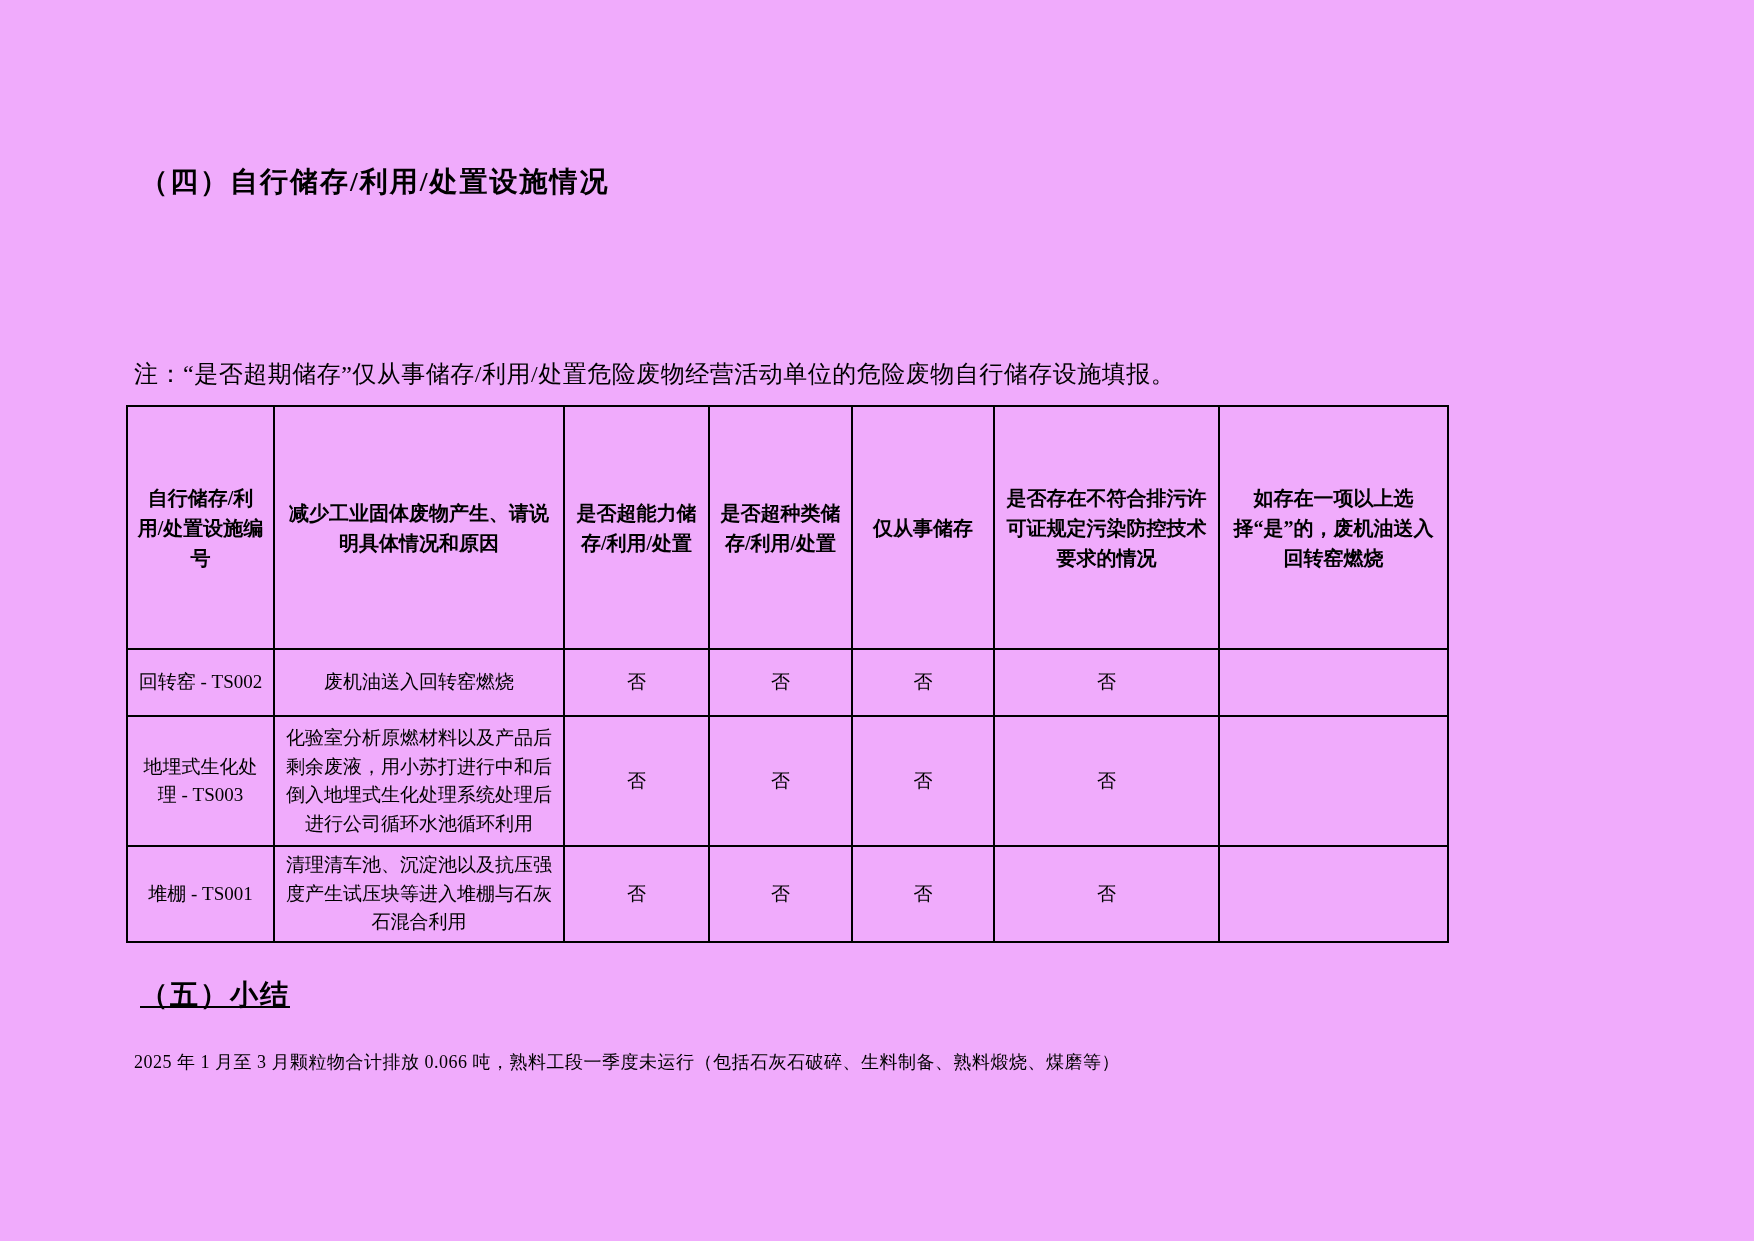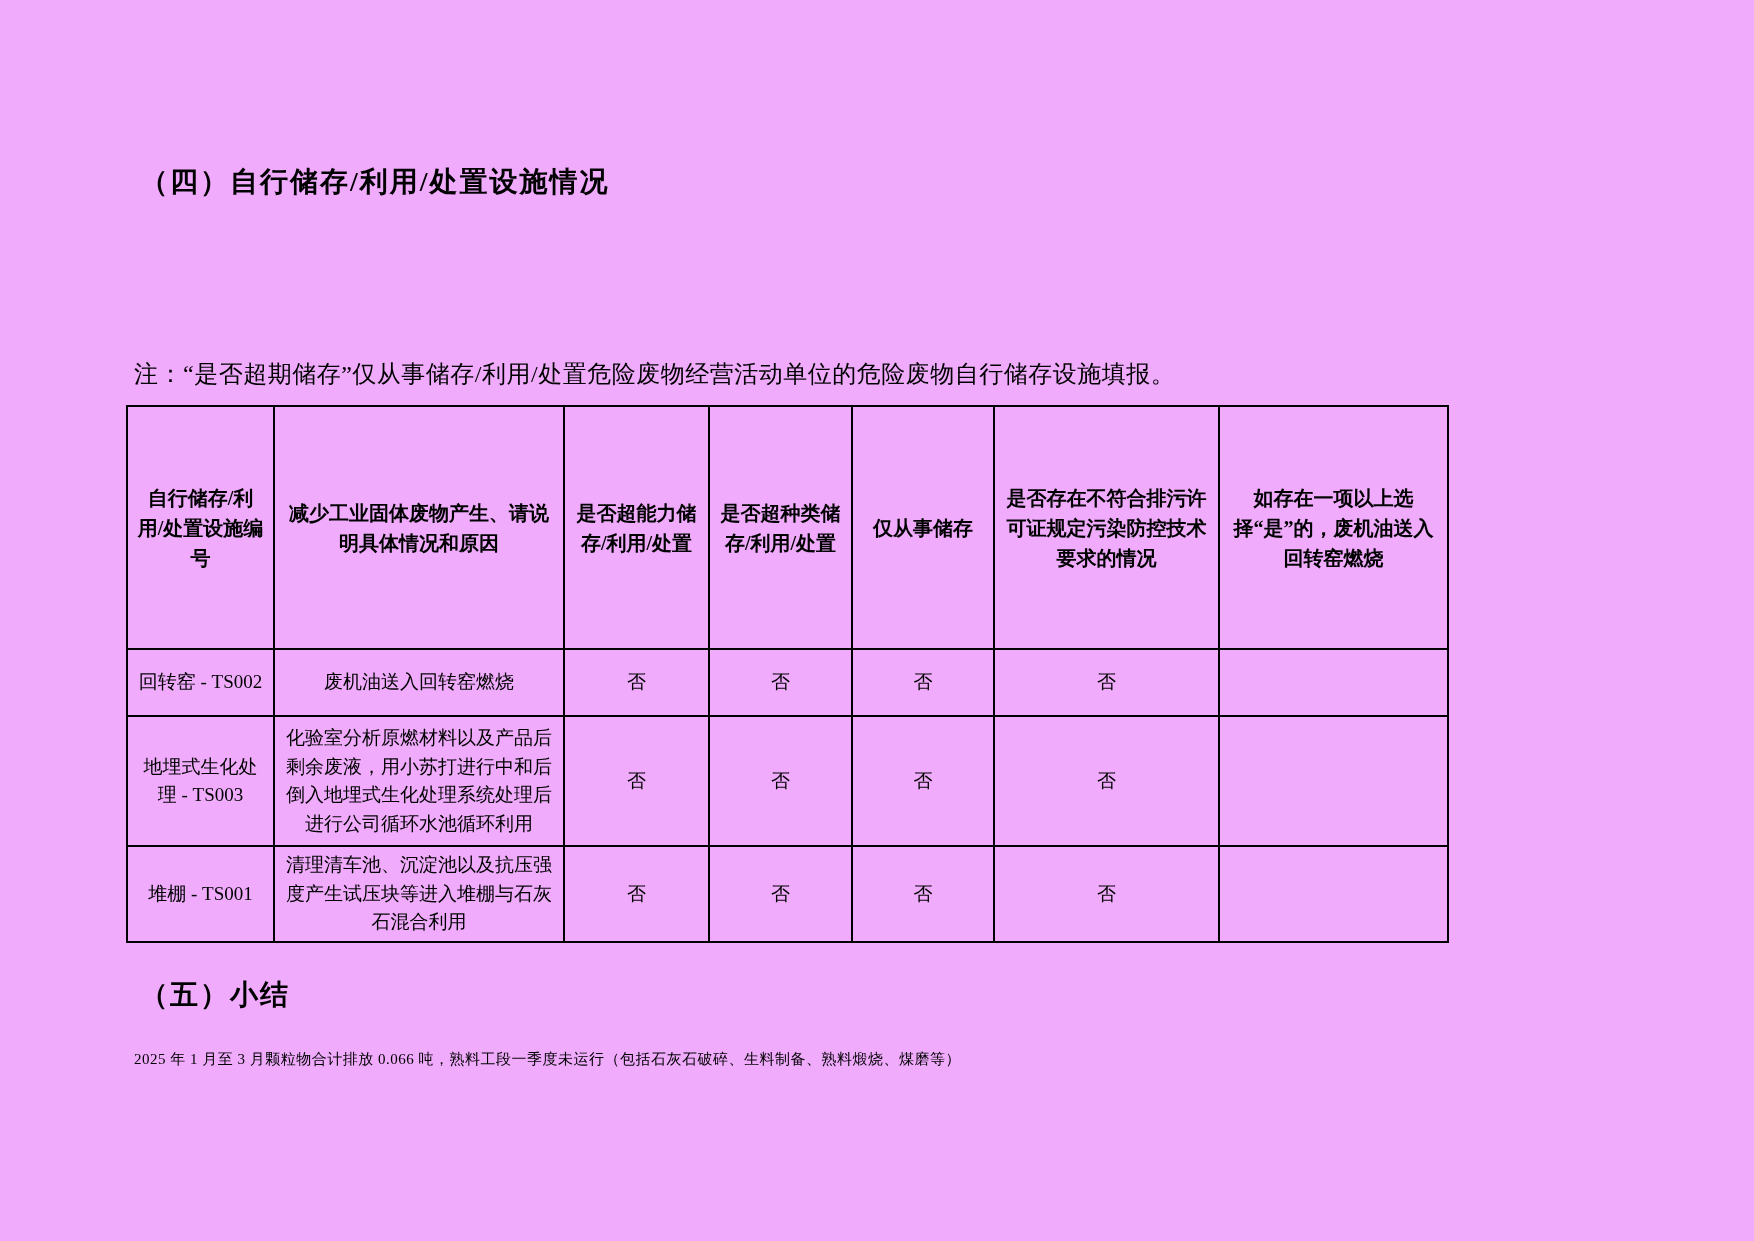--- a/index.html
+++ b/index.html
@@ -16,21 +16,21 @@
 
   .section-heading {
     position: absolute;
     left: 140px;
     font-size: 28px;
     font-weight: bold;
     letter-spacing: 2px;
     white-space: nowrap;
   }
   .section-heading.sec4 { top: 163px; }
-  .section-heading.sec5 { top: 976px; }
+  .section-heading.sec5 { top: 976px; text-decoration: underline; }
 
   .table-title {
     position: absolute;
     left: 126px;
     width: 1321px;
     top: 264px;
     text-align: center;
     font-size: 24px;
     font-weight: bold;
     letter-spacing: 1px;
@@ -71,21 +71,21 @@
   tr.header-row   { height: 243px; }
   tr.data-row-0   { height: 67px;  }
   tr.data-row-1   { height: 130px; }
   tr.data-row-2   { height: 93px;  }
 
   .summary-text {
     position: absolute;
     left: 134px;
     top: 1050px;
     width: 1500px;
-    font-size: 15px;
+    font-size: 18px;
     letter-spacing: 0.5px;
   }
 </style>
 </head>
 <body>
 
 <div class="page">
 
   <div class="section-heading sec4">（四）自行储存/利用/处置设施情况</div>
 

